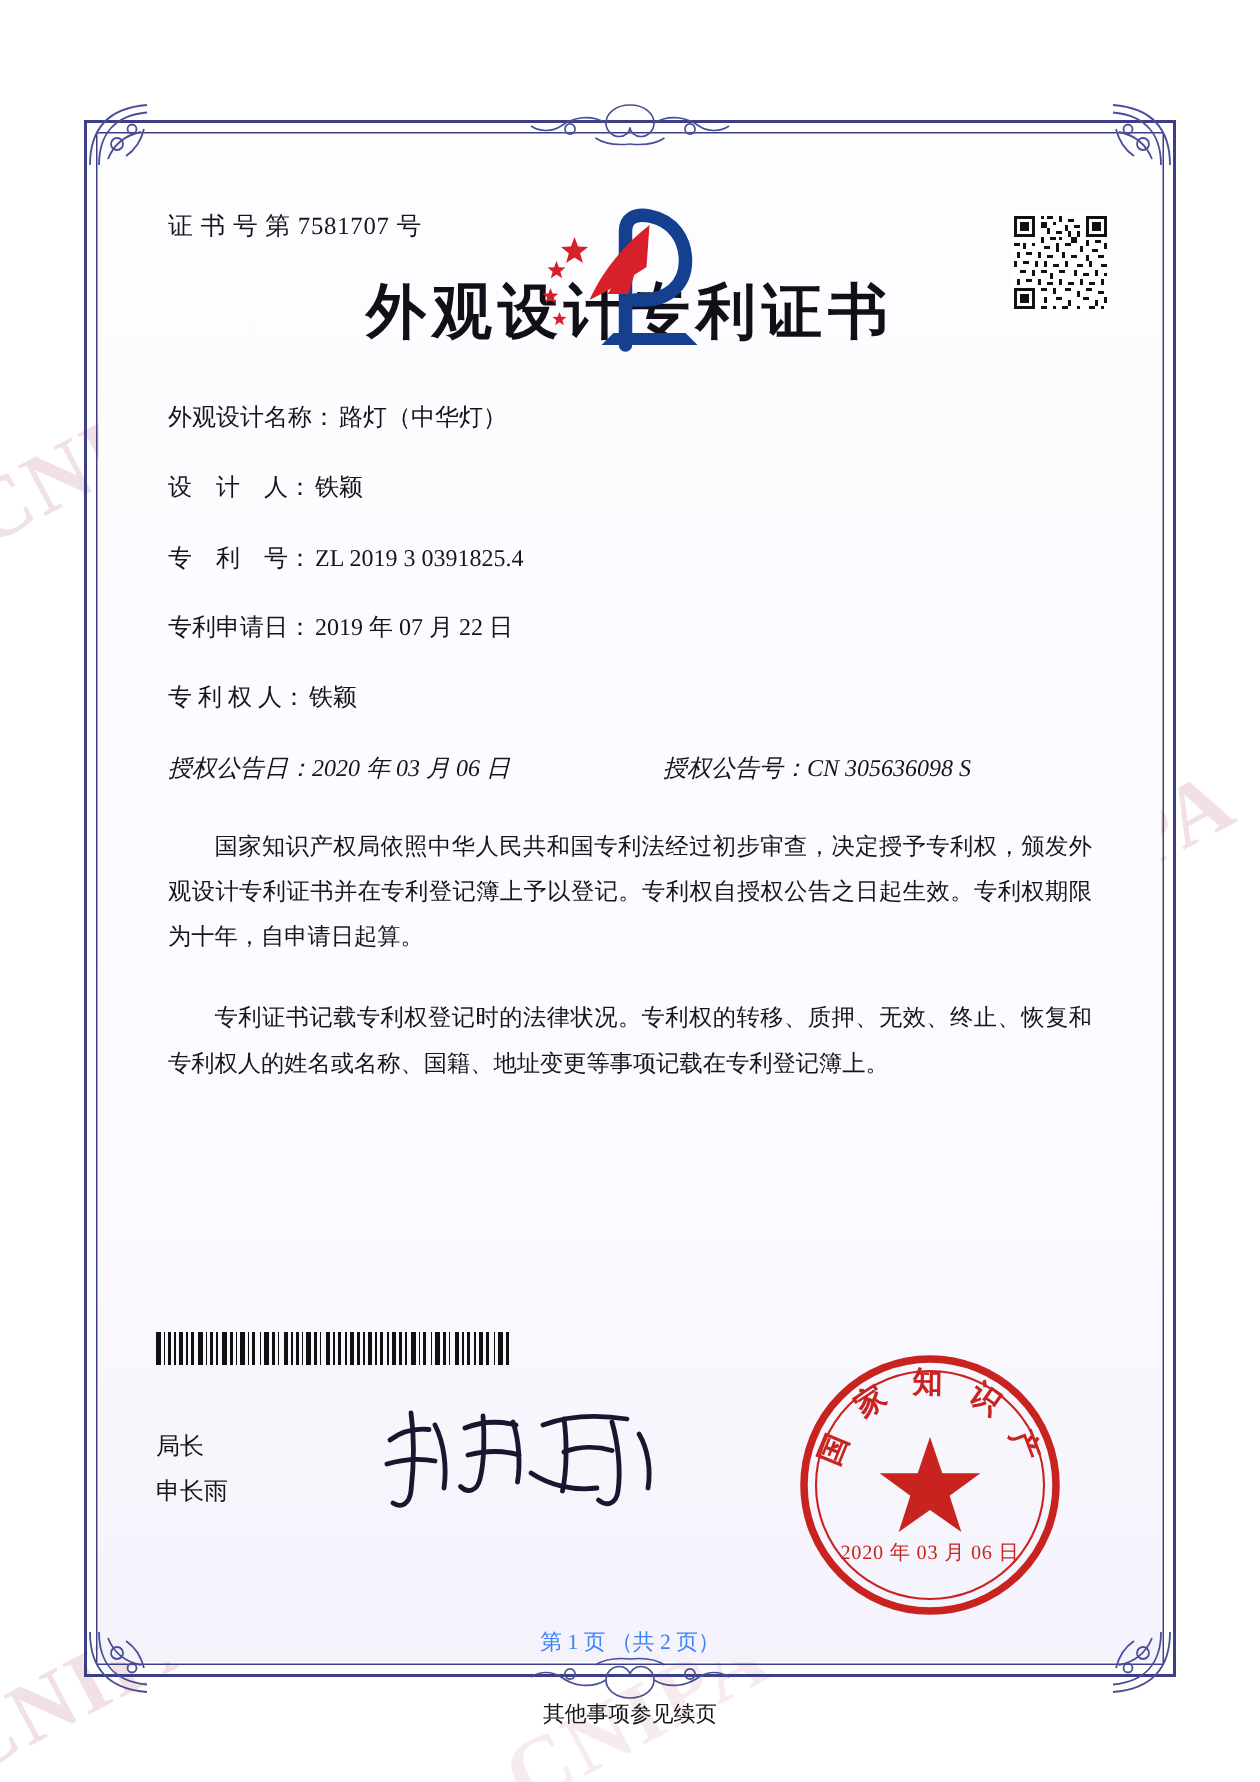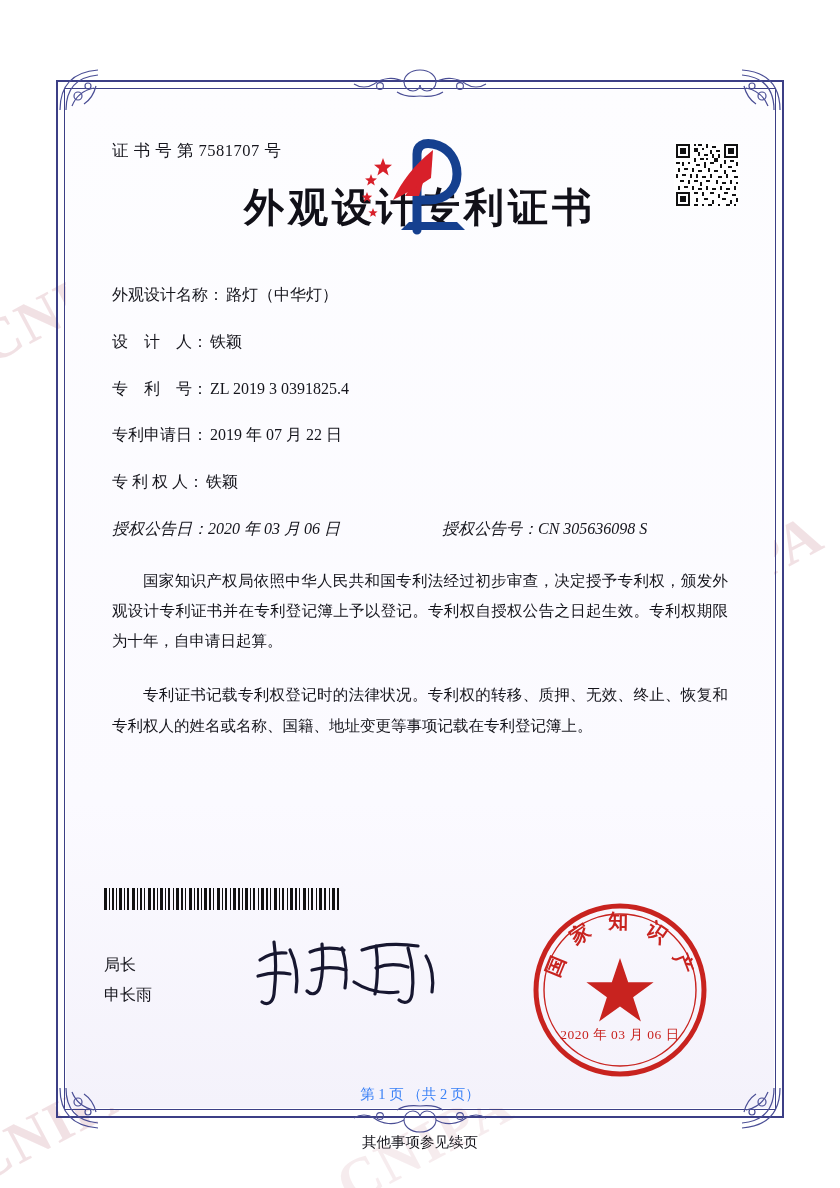--- a/index.html
+++ b/index.html
@@ -137,21 +137,21 @@
     text-align: center;
     font-size: 40px;
     font-weight: bold;
     letter-spacing: 4px;
     margin: 18px 0 0 0;
     color: #111018;
     font-family: "DejaVu Serif", "Liberation Serif", serif;
   }
 
   .fields {
-    margin-top: 48px;
+    margin-top: 32px;
     font-size: 16px;
     line-height: 1.55;
     color: #15151c;
   }
   .field {
     display: flex;
     align-items: flex-start;
     margin: 0 0 22px 16px;
   }
   .field .lab {

